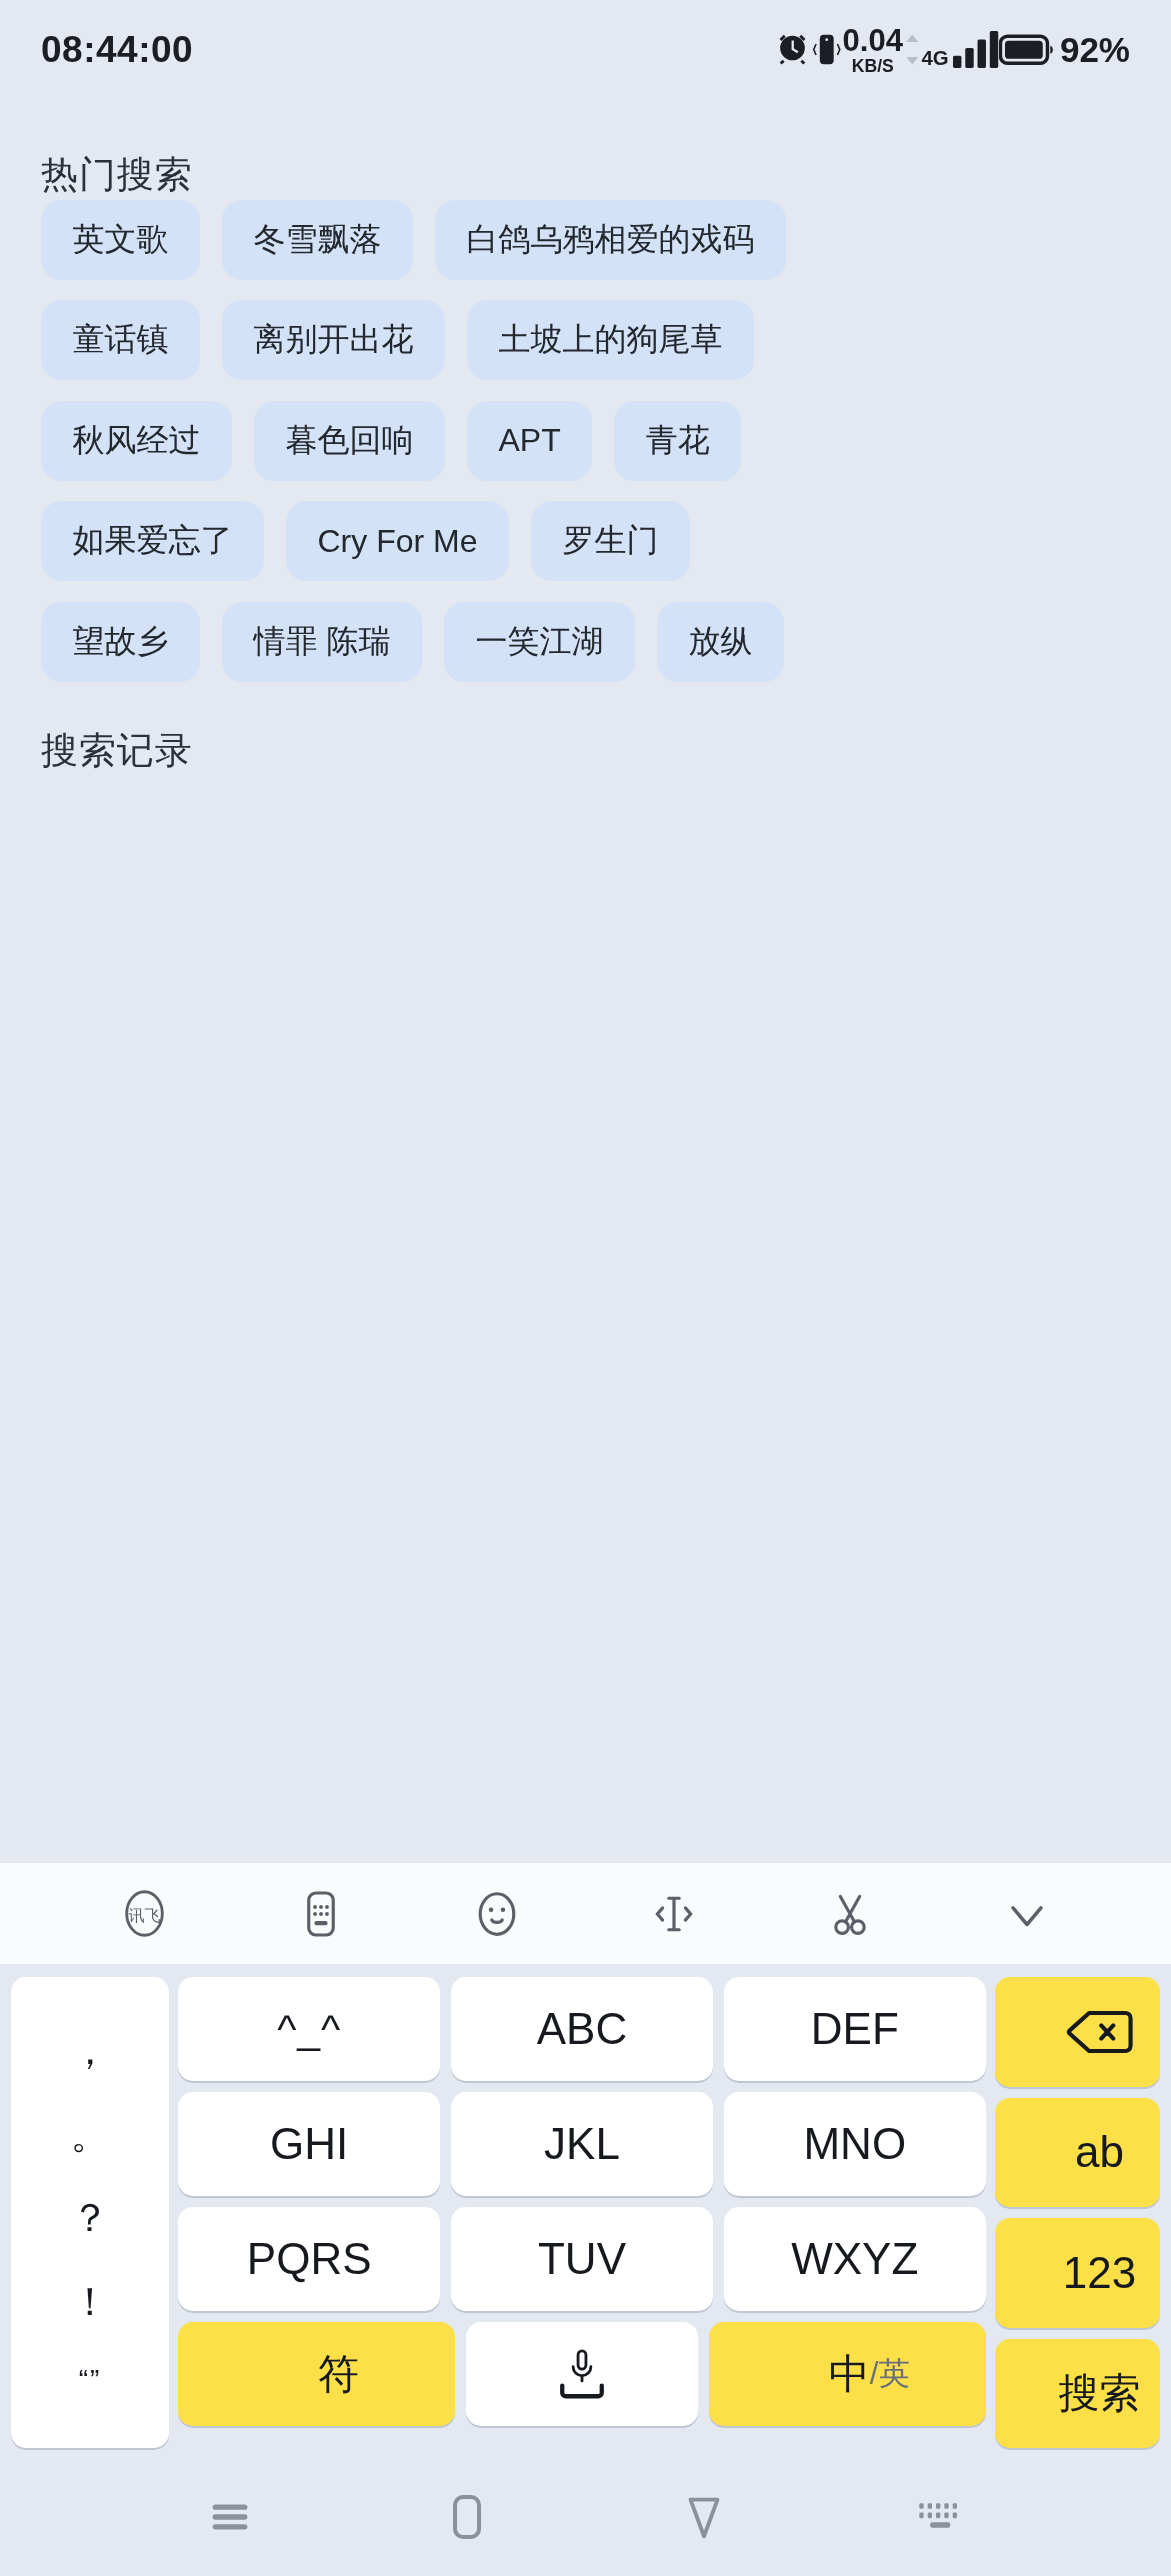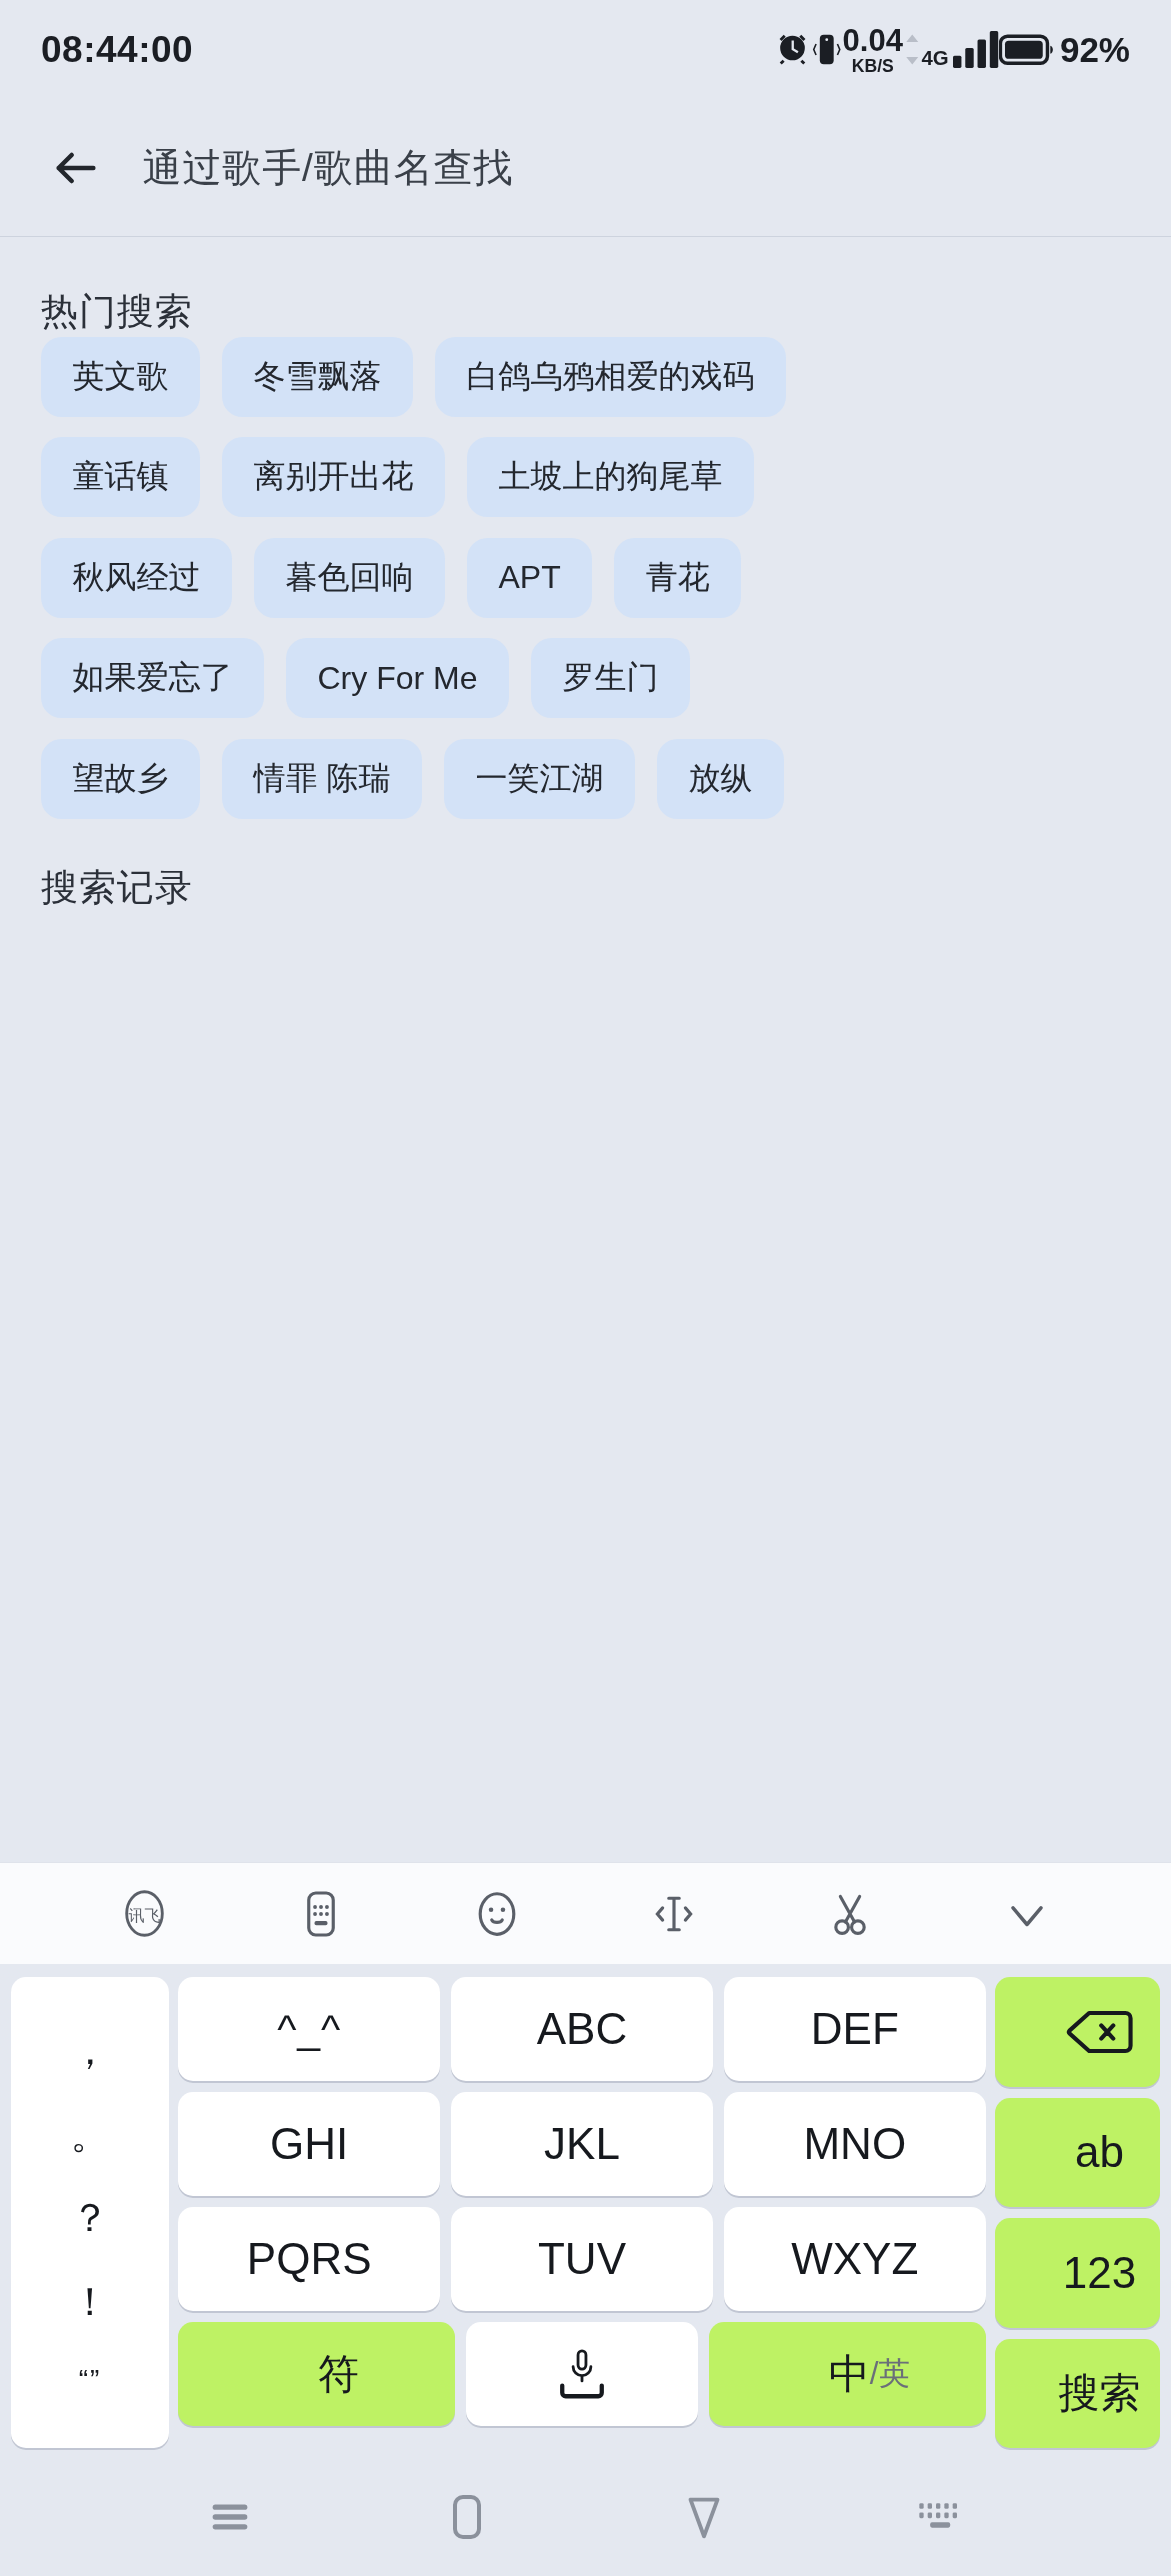--- a/index.html
+++ b/index.html
@@ -66,21 +66,21 @@
   .kb-left { width:158px; }
   .kb-mid { flex:1; display:flex; flex-direction:column; gap:11px; }
   .kb-right { width:165px; display:flex; flex-direction:column; gap:11px; }
   .kb-row { display:flex; gap:11px; }
   .key {
     background:#ffffff; border-radius:15px;
     display:flex; align-items:center; justify-content:center;
     font-size:44px; color:#16191e; height:104px; flex:1;
     box-shadow:0 1.9px 0 rgba(150,158,175,.45);
   }
-  .key.fn { background:#bef264;padding-left:44px; }
+  .key.fn { background:#fde047;padding-left:44px; }
   .key.tall {
     height:auto; min-height:471px; flex-direction:column;
     justify-content:space-around; padding:31.5px 0; font-size:39px;
   }
   .key.tall span { line-height:1; display:block; }
   .punct-quote { font-size:28px; letter-spacing:1.9px; }
   .key-emoji { font-size:41px; letter-spacing:0.9px; }
   .key-cn { font-size:41px; }
   .key-cn-small { font-size:31.5px; color:#6a6f79; }
   .space-key { background:#fff; }
@@ -141,28 +141,20 @@
         <svg width="57" height="31.5" viewBox="0 0 40 22" fill="none">
           <rect x="1" y="1.5" width="33" height="19" rx="5" stroke="#1b1e24" stroke-width="2.4"></rect>
           <rect x="4.2" y="4.6" width="26.5" height="12.8" rx="2.6" fill="#1b1e24"></rect>
           <path d="M36 8.2c2.4.4 2.4 5.2 0 5.6z" fill="#1b1e24"></path>
         </svg>
       </span>
       <span class="battpct">92%</span>
     </div>
   </div>
 
-  <div class="appbar">
-    <div class="back-btn">
-      <svg width="52" height="52" viewBox="0 0 24 24" fill="none" stroke="#22262c" stroke-width="2.1" stroke-linecap="round" stroke-linejoin="round">
-        <path d="M20 12H4M10 6l-6 6 6 6"></path>
-      </svg>
-    </div>
-    <div class="appbar-title">通过歌手/歌曲名查找</div>
-  </div>
 
   <div class="content">
     <div class="section-title">热门搜索</div>
     <div class="tag-rows">
       <div class="tag-row">
         <div class="tag">英文歌</div>
         <div class="tag">冬雪飘落</div>
         <div class="tag">白鸽乌鸦相爱的戏码</div>
       </div>
       <div class="tag-row">

